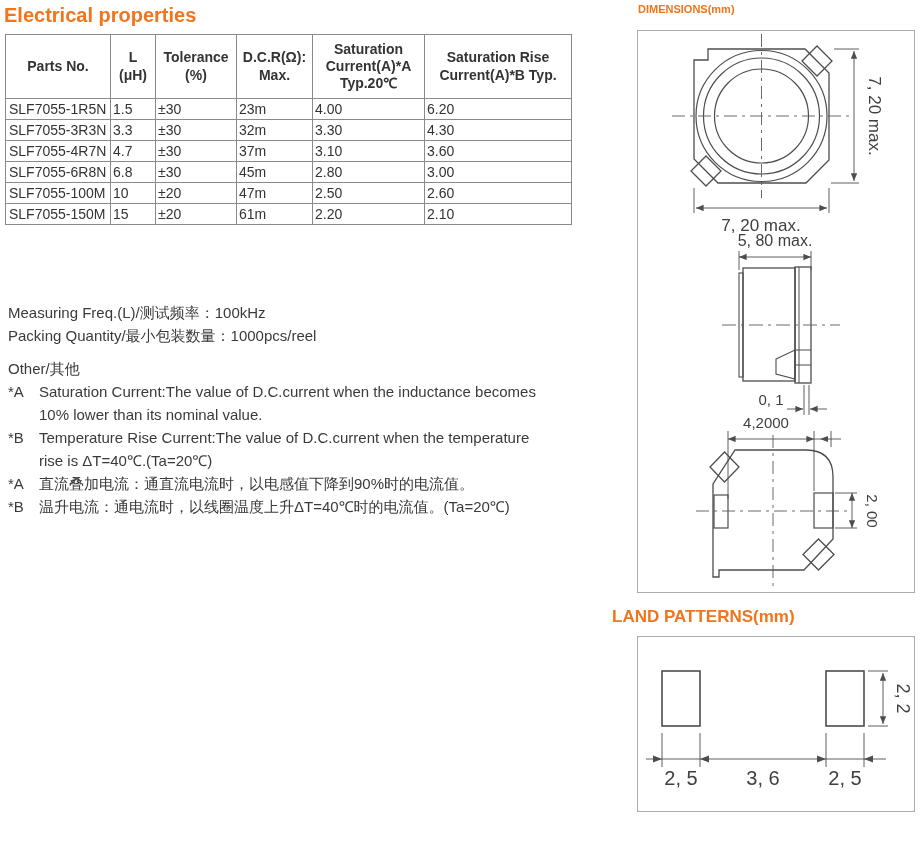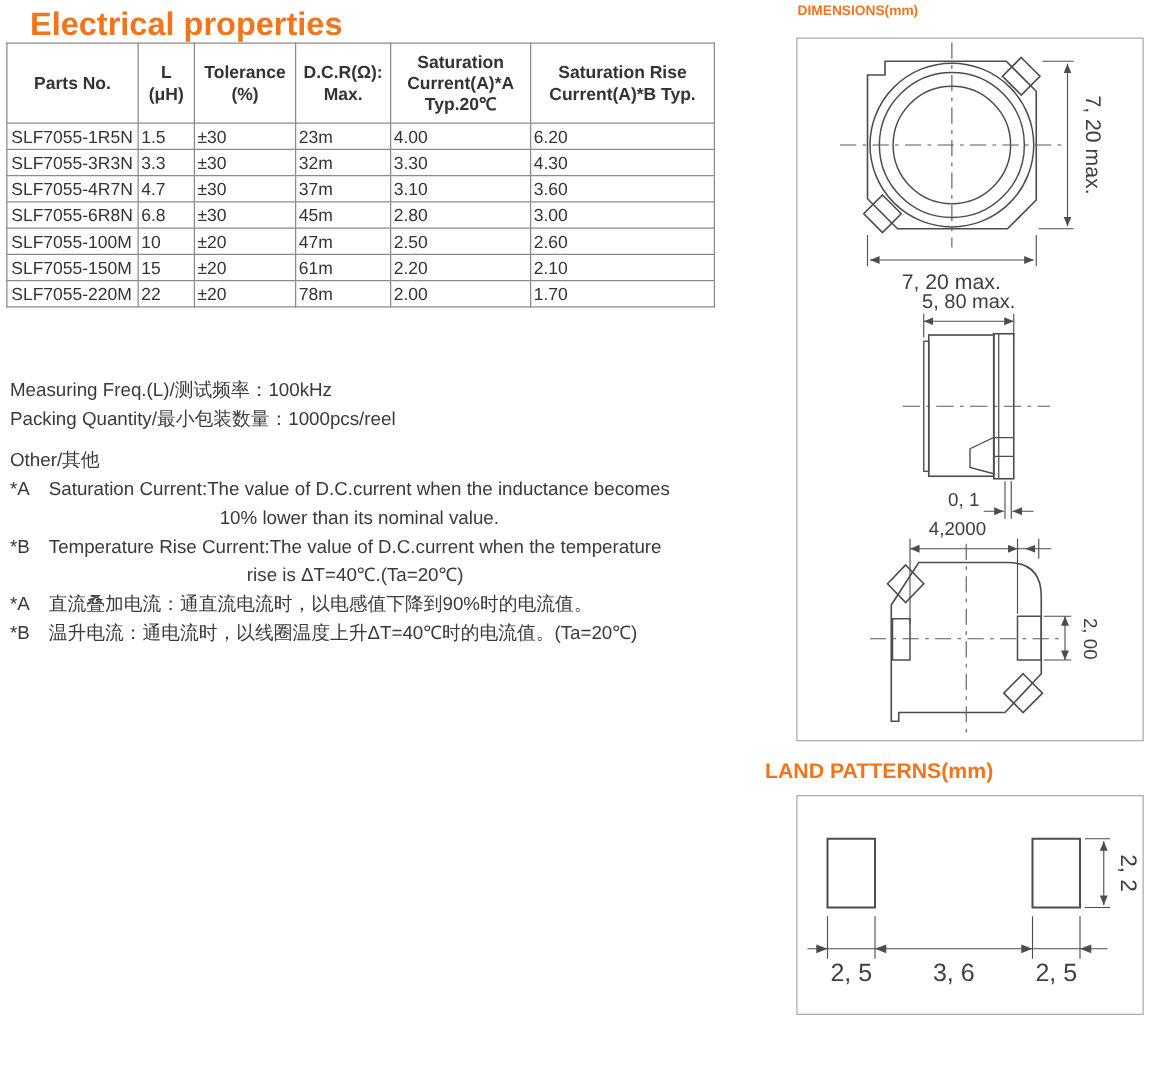--- a/index.html
+++ b/index.html
@@ -1,38 +1,38 @@
 <!DOCTYPE html>
 <html><head>
 <meta charset="utf-8">
 <style>
   html,body{margin:0;padding:0;background:#fff;}
   .page{position:relative;width:922px;height:860px;background:#ffffff;
         font-family:"Liberation Sans",sans-serif;color:#3a3a3a;overflow:hidden;}
   .accent{color:#F0751C;}
   .heading{position:absolute;font-weight:bold;margin:0;}
-  #elec-heading{left:24px;top:4px;font-size:26px;}
+  #elec-heading{left:4px;top:4px;font-size:20px;}
   #dim-heading{left:638px;top:3px;font-size:11px;}
   #land-heading{left:612px;top:607px;font-size:17px;}
 
   table.elec{position:absolute;left:5px;top:34px;width:566px;border-collapse:collapse;
              table-layout:fixed;background:#fff;}
   table.elec th,table.elec td{border:1px solid #8a8a8a;overflow:hidden;}
   table.elec th{font-size:14px;font-weight:bold;text-align:center;vertical-align:middle;
                 white-space:pre-line;line-height:1.22;padding:2px 1px;color:#333;}
   table.elec thead tr{height:64px;}
   table.elec tbody tr{height:21px;}
   table.elec td{font-size:14px;text-align:left;padding:0 2px;color:#333;}
   table.elec td.parts{text-align:left;padding-left:3px;margin-left:15px;}
 
   .notes{position:absolute;left:8px;top:301px;width:575px;font-size:15px;line-height:23px;color:#3a3a3a;}
   .other-title{margin-top:10px;}
   .note-row{display:flex;}
   .note-marker{flex:none;width:31px;}
-  .note-text{white-space:pre-line;text-align:center;}
+  .note-text{white-space:pre-line;}
 
   .panel{position:absolute;border:1px solid #ababab;background:#fff;}
   #dim-panel{left:637px;top:30px;width:276px;height:561px;}
   #land-panel{left:637px;top:636px;width:276px;height:174px;}
   .panel svg{display:block;width:100%;height:100%;}
   svg text{font-family:"Liberation Sans",sans-serif;fill:#3f3f3f;}
 </style>
 </head>
 <body>
 
@@ -107,28 +107,20 @@
         <td>2.60</td>
       </tr>
       <tr>
         <td class="parts">SLF7055-150M</td>
         <td>15</td>
         <td>±20</td>
         <td>61m</td>
         <td>2.20</td>
         <td>2.10</td>
       </tr>
-      <tr>
-        <td class="parts">SLF7055-220M</td>
-        <td>22</td>
-        <td>±20</td>
-        <td>78m</td>
-        <td>2.00</td>
-        <td>1.70</td>
-      </tr>
     </tbody>
   </table>
 
   <div class="notes">
     <div>Measuring Freq.(L)/测试频率：100kHz</div>
     <div>Packing Quantity/最小包装数量：1000pcs/reel</div>
     <div class="other-title">Other/其他</div>
     <div class="note-row">
       <span class="note-marker">*A</span>
       <span class="note-text">Saturation Current:The value of D.C.current when the inductance becomes

